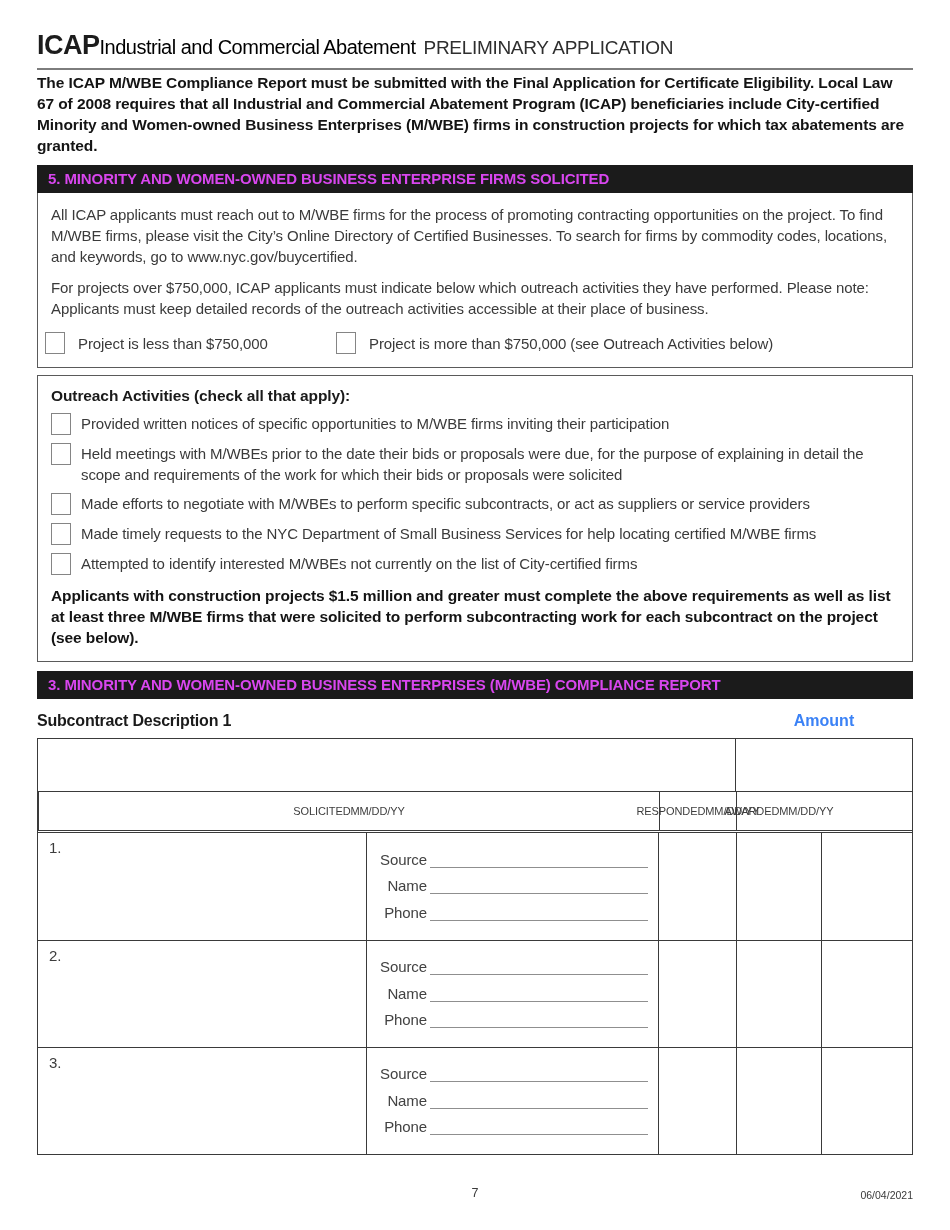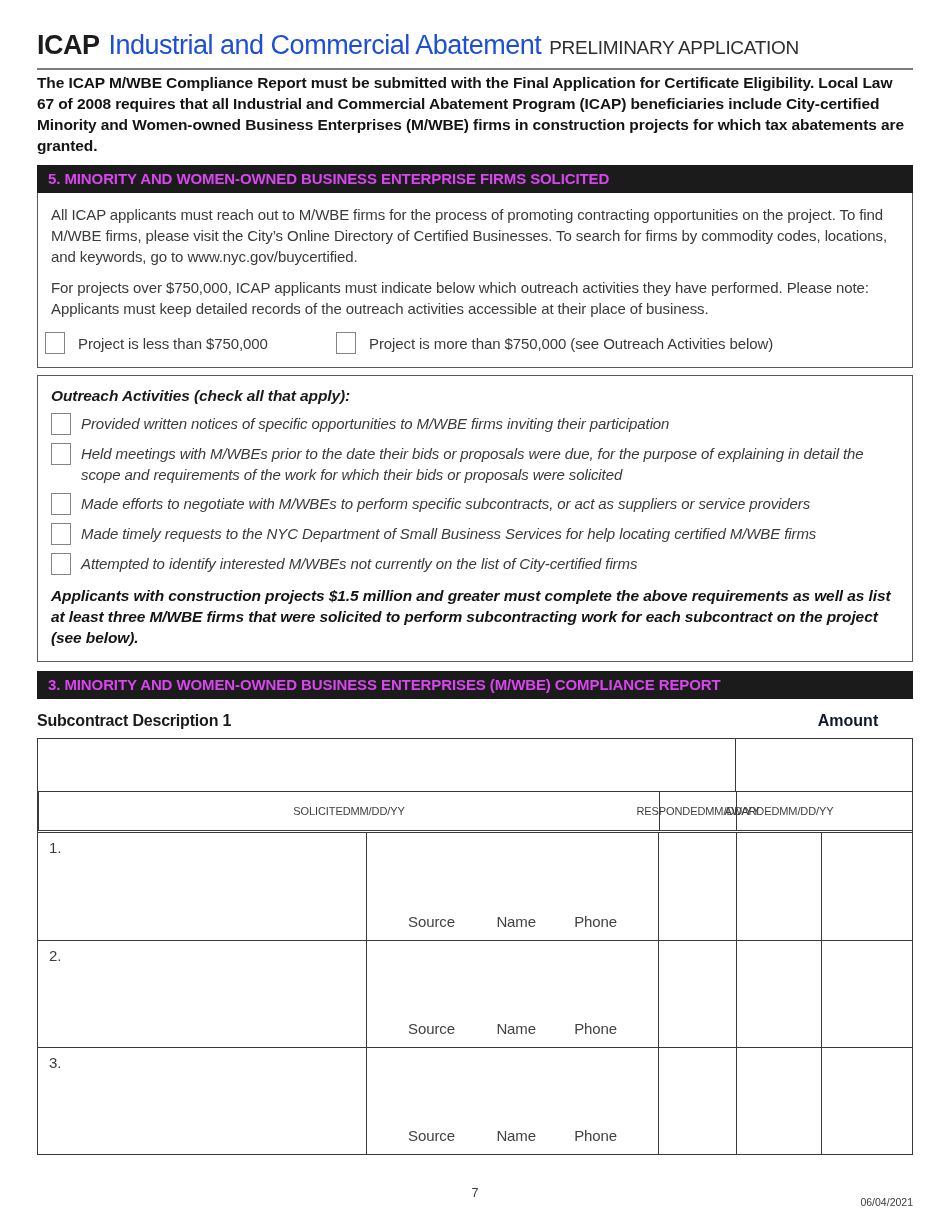--- a/index.html
+++ b/index.html
@@ -13,21 +13,21 @@
   }
   .page { padding: 30px 37px 0 37px; }
 
   
   .hdr {
     display: flex; align-items: baseline;
     border-bottom: 2px solid #7d7d7d;
     padding-bottom: 7px;
   }
   .hdr .brand { font-size: 27px; font-weight: bold; color: #1c1c1c; letter-spacing: -0.5px; }
-  .hdr .title { font-size: 27px; font-weight: normal; color: #1d4ed8; margin-left: 9px; letter-spacing: -0.5px; }
+  .hdr .title { font-size: 20px; font-weight: normal; color: #000000; letter-spacing: -0.5px; }
   .hdr .subtitle { font-size: 19px; font-weight: normal; color: #2e2e2e; margin-left: 8px; letter-spacing: -0.3px; }
 
   
   .intro {
     margin-top: 2px;
     font-size: 15.5px; font-weight: bold; color: #141414;
     line-height: 21px; letter-spacing: -0.1px;
   }
 
   
@@ -40,21 +40,21 @@
   .secbar.s5 { margin-top: 9px; }
   .secbar.s6 { margin-top: 9px; }
 
   
   .box {
     border: 1.5px solid #5a5a5a;
     padding: 11px 13px 13px 13px;
     font-size: 15px; color: #3a3a3a;
   }
   .box.a { border-top: none; }
-  .box.b { margin-top: 7px; font-style: italic; }
+  .box.b { margin-top: 7px; }
   .box p { line-height: 21px; letter-spacing: -0.1px; }
   .box p + p { margin-top: 10px; }
 
   
   .cb {
     display: inline-block; width: 20px; height: 22px;
     border: 1.5px solid #858585; background: #fff;
     flex: 0 0 auto;
   }
   .cbrow { display: flex; align-items: center; margin-top: 13px; margin-left: -6px; }
@@ -70,22 +70,22 @@
   .oa-note {
     margin-top: 10px;
     font-size: 15.5px; font-weight: bold; color: #141414;
     line-height: 21px; letter-spacing: -0.1px;
   }
 
   
   .subhdr { position: relative; margin-top: 13px; height: 20px; }
   .subhdr .left { font-size: 16px; font-weight: bold; color: #1a1a1a; letter-spacing: -0.2px; }
   .subhdr .amount {
-    position: absolute; left: 722px; width: 178px; top: 0;
-    text-align: center; font-size: 16px; font-weight: bold; color: #0f172a;
+    position: absolute; left: 698px; width: 178px; top: 0;
+    text-align: center; font-size: 16px; font-weight: bold; color: #3b82f6;
   }
 
   
   .tbl { margin-top: 6px; width: 876px; border: 1.5px solid #3a3a3a; }
   .t-desc { display: grid; grid-template-columns: 697px 1fr; height: 52px; }
   .t-desc .cell + .cell { border-left: 1px solid #3a3a3a; }
 
   .t-head {
     display: grid; grid-template-columns: 621px 77px 85px 1fr;
     height: 42px; border-top: 1px solid #3a3a3a; border-bottom: 3px double #3a3a3a;
@@ -98,33 +98,33 @@
     border-left: 1px solid #3a3a3a;
     display: flex; flex-direction: row; align-items: center; justify-content: center;
     font-size: 11px; color: #3d3d3d; line-height: 14px; letter-spacing: -0.1px;
   }
 
   .t-row { display: grid; grid-template-columns: 328px 293px 77px 85px 1fr; height: 107px; }
   .t-row + .t-row { border-top: 1px solid #3a3a3a; }
   .t-row .numcell { padding: 6px 0 0 11px; font-size: 15px; color: #3d3d3d; }
   .t-row .fieldcell {
     border-left: 1px solid #3a3a3a; border-right: 1px solid #3a3a3a;
-    display: flex; flex-direction: row; justify-content: space-evenly;
+    display: flex; flex-direction: column; justify-content: space-evenly;
     padding: 8px 10px 10px 10px;
   }
   .fieldline { display: flex; align-items: flex-end; }
   .fieldline .flabel { width: 50px; text-align: right; font-size: 15px; color: #424242; margin-right: 3px; letter-spacing: -0.1px; }
   .fieldline .fline { flex: 1; border-bottom: 1.5px solid #8f8f8f; height: 16px; }
   .t-row .datecell { border-left: 1px solid #3a3a3a; }
   .t-row .datecell.firstdate { border-left: none; }
 
   
   .footer { position: absolute; left: 0; top: 1186px; width: 950px; height: 20px; }
   .footer .pagenum { position: absolute; left: 0; width: 950px; text-align: center; font-size: 12.5px; color: #3a3a3a; }
-  .footer .date { position: absolute; right: 37px; top: 10px; font-size: 10.5px; color: #3a3a3a; }
+  .footer .date { position: absolute; right: 37px; top: 3px; font-size: 10.5px; color: #3a3a3a; }
 </style>
 </head>
 <body>
 
 <div class="page">
 
   <div class="hdr">
     <span class="brand">ICAP</span>
     <span class="title">Industrial and Commercial Abatement</span>
     <span class="subtitle">PRELIMINARY APPLICATION</span>

